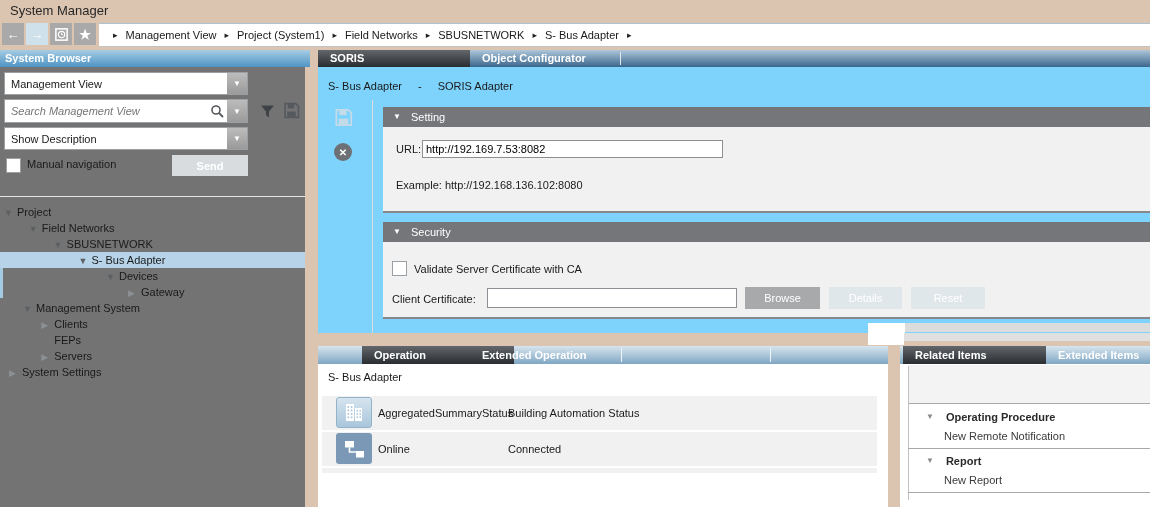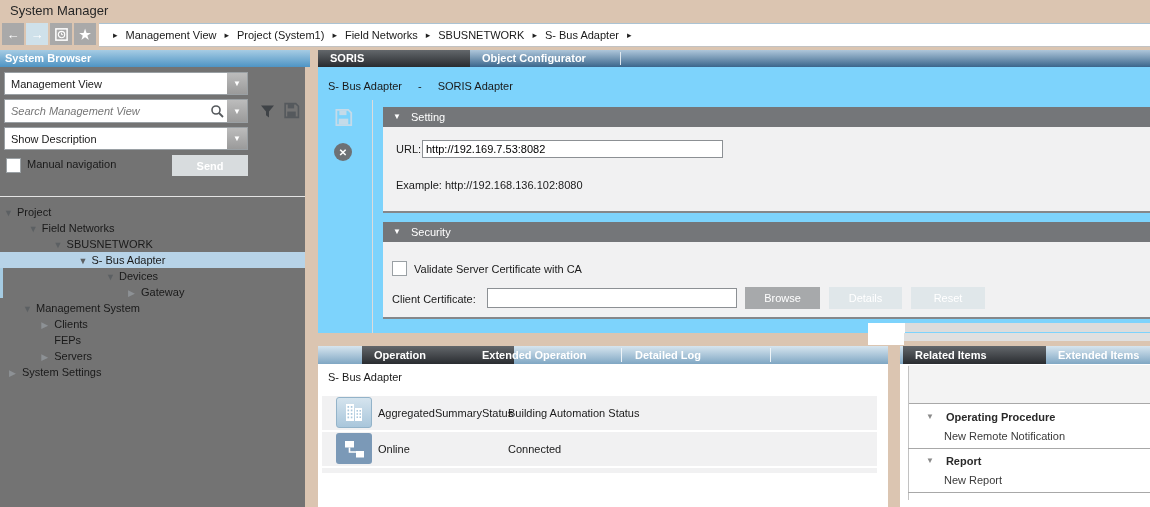--- a/index.html
+++ b/index.html
@@ -300,21 +300,20 @@
   </div>
 
   <div class="strip-white"></div>
   <div class="strip-gray"></div>
 
   <div class="oppanel">
     <div class="tabbar2">
       <div class="tab active" style="left:0;width:152px;margin-left:44px;">Operation</div>
       <div class="tab" style="left:152px;width:151px;">Extended Operation</div>
       <span class="tab-sep2" style="left:303px;"></span>
-      <div class="tab" style="left:305px;width:145px;">Detailed Log</div>
       <span class="tab-sep2" style="left:452px;"></span>
     </div>
 
     <div class="op-obj">S- Bus Adapter</div>
 
     <div class="op-rows">
       <div class="op-row">
         <span class="op-icon raised">
           <svg width="24" height="22" viewBox="0 0 24 22">
             <rect x="4" y="2" width="8" height="17" fill="#fff"></rect>

